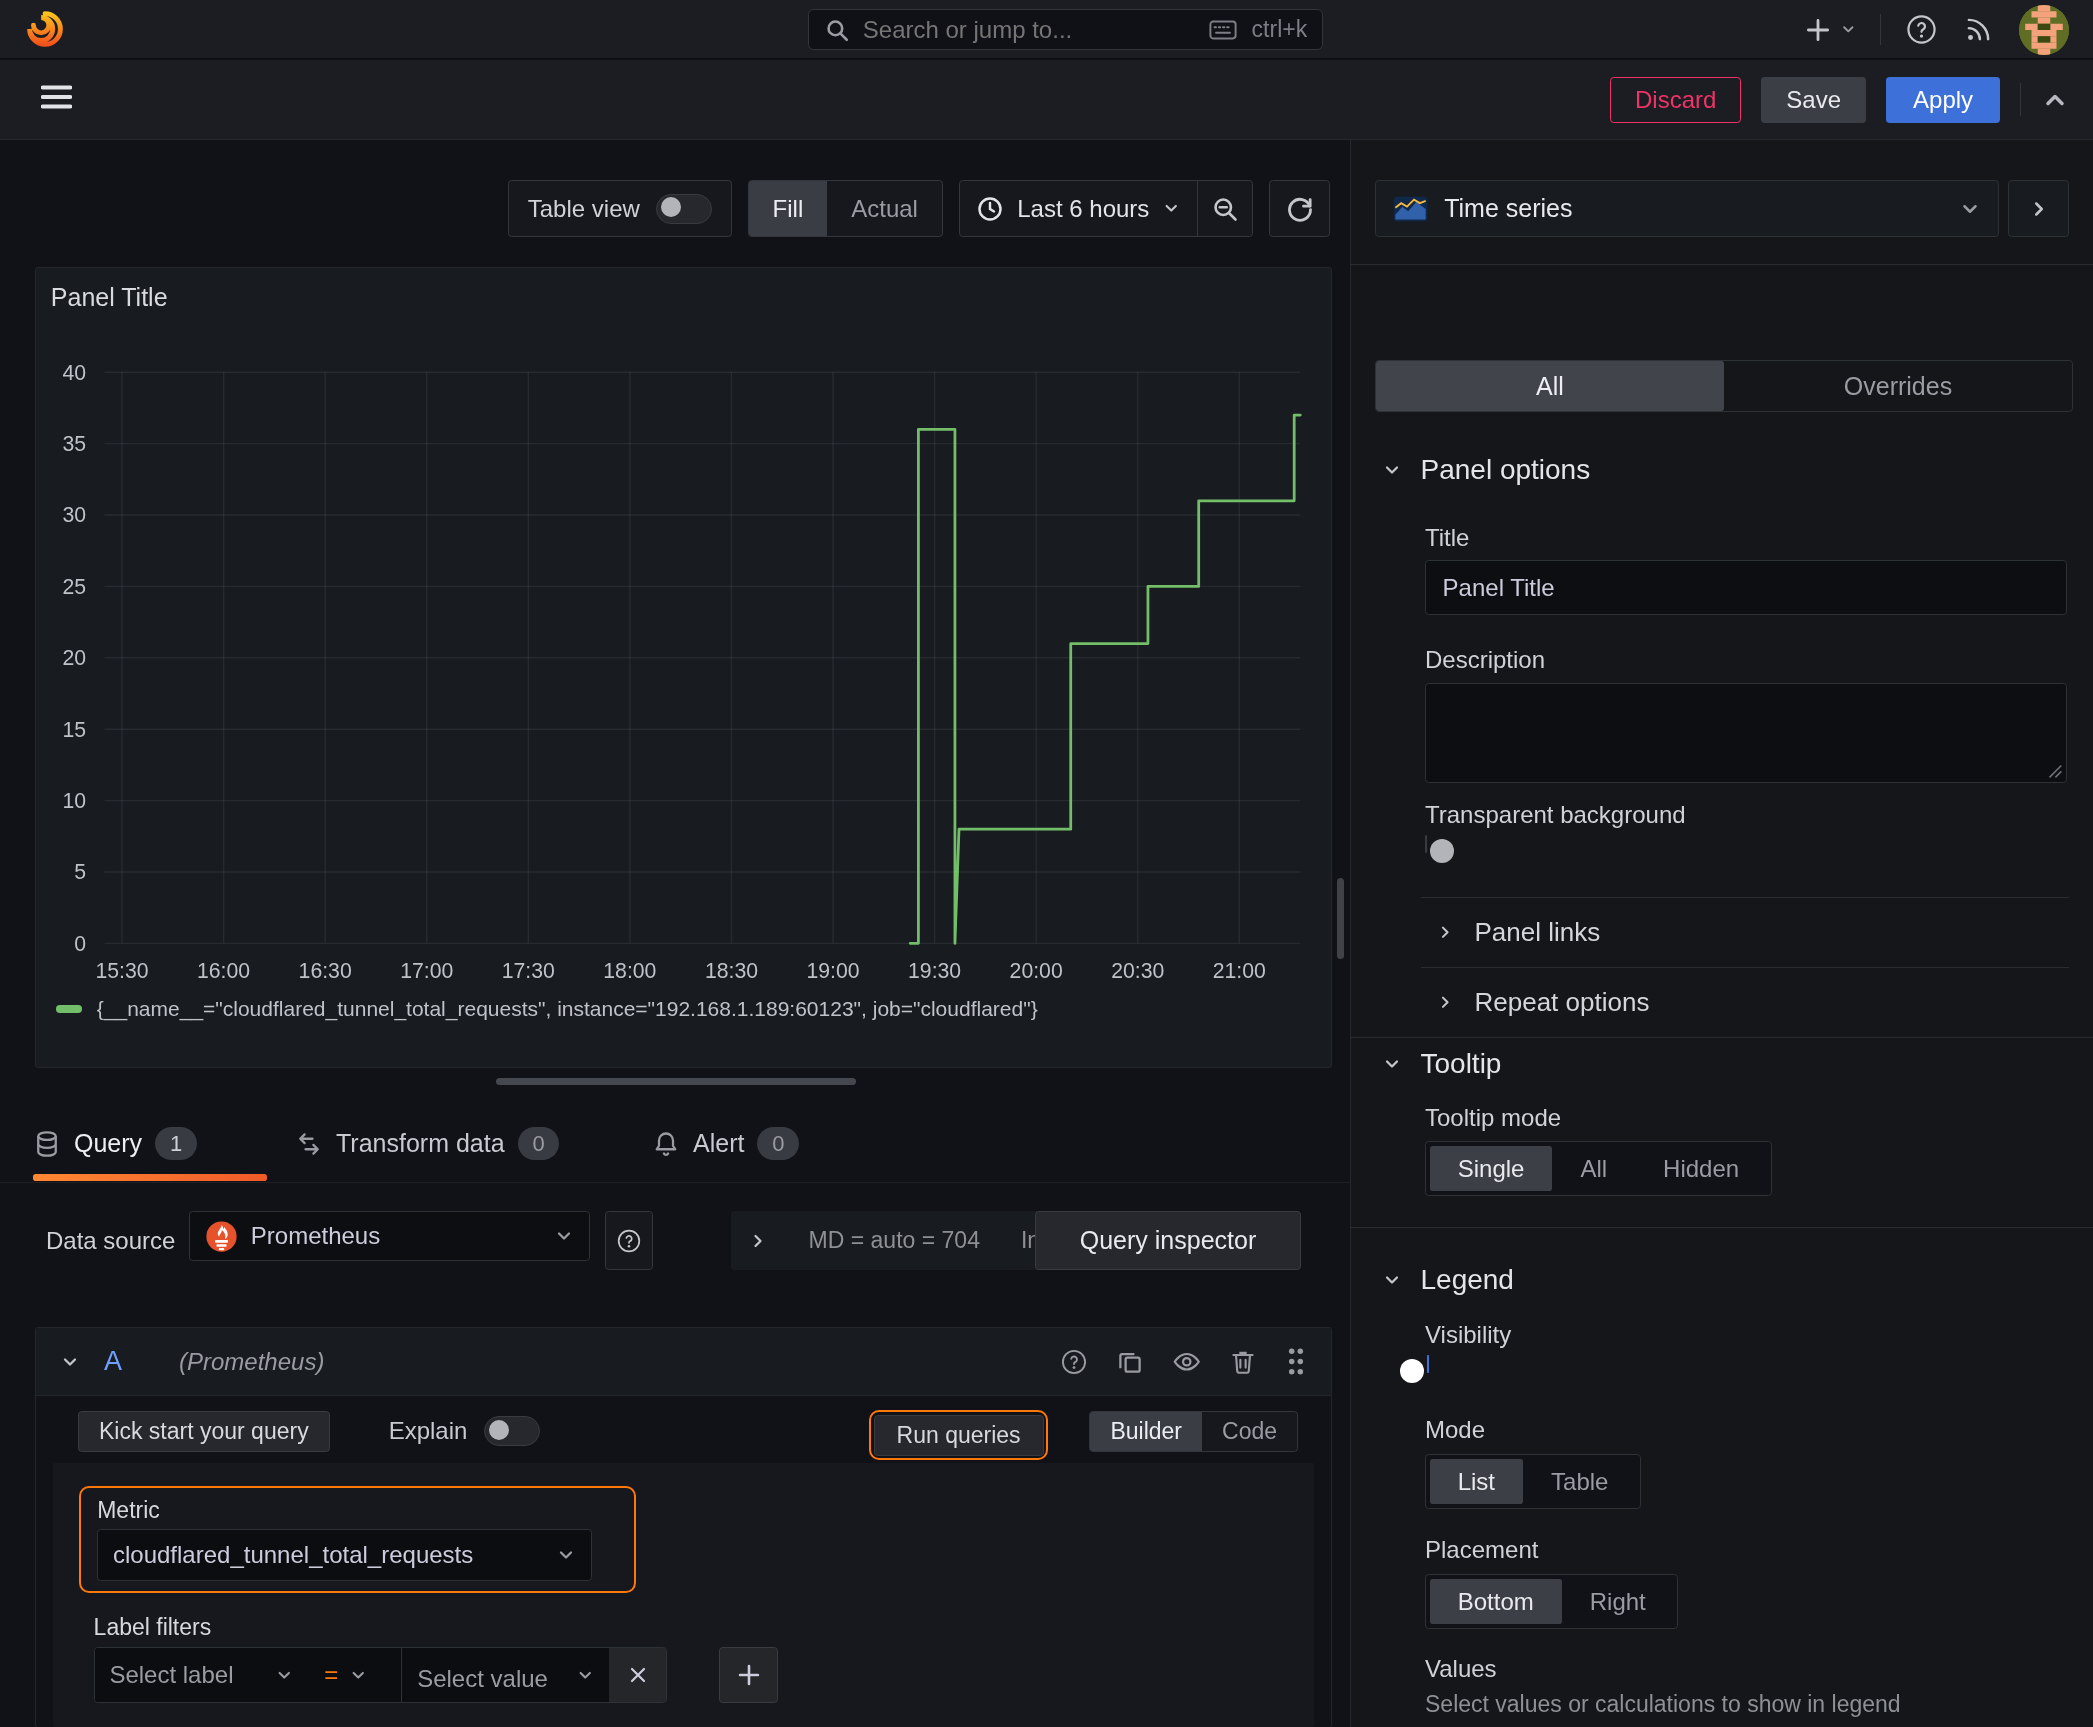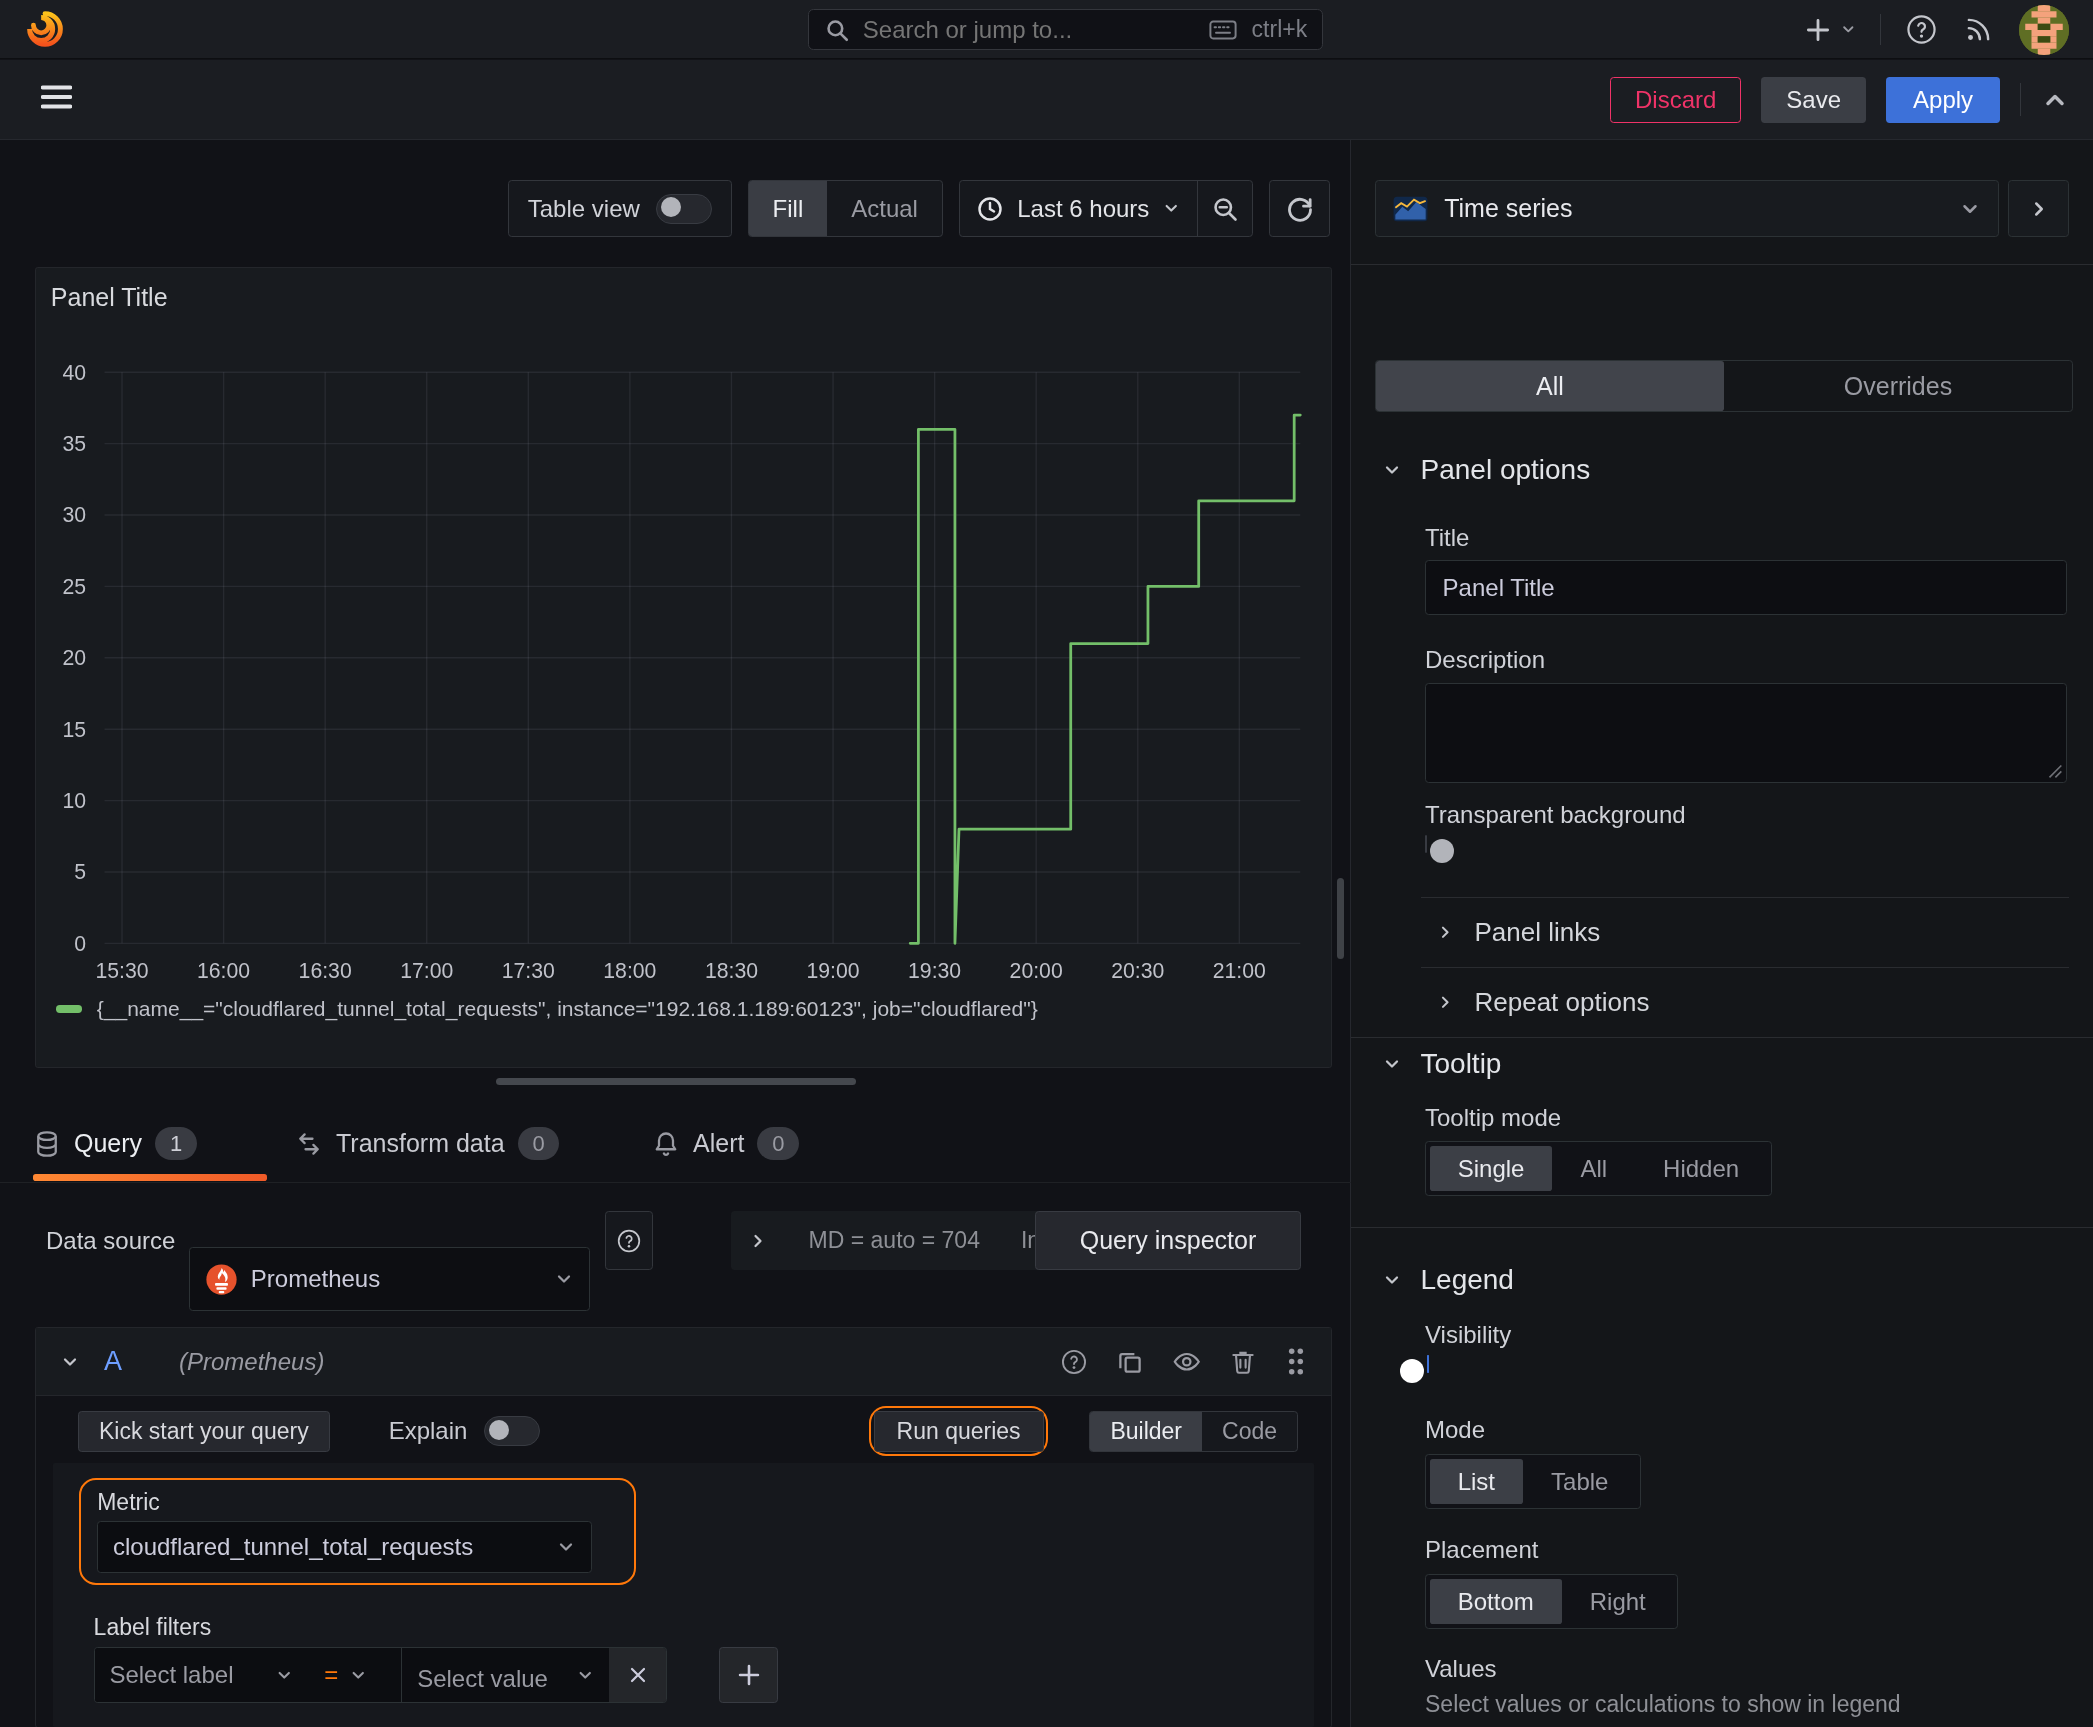--- a/index.html
+++ b/index.html
@@ -36,21 +36,21 @@
   .hdr{font-size:28px;color:#e3e5e9;font-weight:500;display:flex;align-items:center;gap:18.5px;}
   .divider{height:0.9px;background:rgba(204,204,220,0.12);}
   .badge{background:#393b42;border-radius:16.6px;padding:3.7px 14.8px;font-size:22px;color:#cfd0d7;}
   .icongray{color:#9a9ba3;}
   #panelcard{left:35px;top:127px;width:1297px;height:801px;background:#181b1f;border:0.9px solid #24262b;border-radius:2.8px;}
   #chartsvg{position:absolute;left:0;top:0;font-family:inherit;}
   .legendrow{position:absolute;left:20px;top:729px;display:flex;align-items:center;gap:14.8px;}
   .swatch{width:26px;height:7.4px;border-radius:3.7px;}
   .qtab{position:absolute;display:flex;align-items:center;gap:13px;height:79px;}
   .qtab .tl{font-size:25px;color:#c9cad1;}
-  .orangebox{border:2.8px solid #ff780a;border-radius:17px;}
+  .orangebox{border:2.8px solid #ff780a;border-radius:10px;margin-top:8px;}
   .ibtn{display:flex;align-items:center;justify-content:center;color:#9a9ba3;}
 </style>
 </head>
 <body>
 
 <div id="app">
 
   <header id="topbar" class="abs">
     <div class="abs row" style="left:24px;top:7.4px;width:44px;height:44px;">
       <svg width="42" height="42" viewBox="0 0 24 24">
@@ -263,21 +263,21 @@
             <path d="M8 2a4 4 0 0 0-4 4v3l-1.3 2h10.6L12 9V6a4 4 0 0 0-4-4z" fill="none" stroke="currentColor" stroke-width="1.3" stroke-linejoin="round"></path>
             <path d="M6.8 13.4a1.3 1.3 0 0 0 2.4 0" fill="none" stroke="currentColor" stroke-width="1.3" stroke-linecap="round"></path>
           </svg>
           <span class="tl">Alert</span>
           <span class="badge" style="color:#9a9ba3;">0</span>
         </div>
       </div>
 
       <div class="abs" style="left:0;top:1071px;width:1351px;height:59px;">
         <span class="abs row lbl" style="left:46px;top:0;height:59px;">Data source</span>
-        <div class="abs select" style="left:189px;top:0;width:401px;height:64px;margin-top:36px;">
+        <div class="abs select" style="left:189px;top:0;width:401px;height:50px;">
           <svg width="33" height="33" viewBox="0 0 24 24">
             <circle cx="12" cy="12" r="11" fill="#e6522c"></circle>
             <path d="M12 3.6c.3 2-2.7 3.8-2.7 6.3 0 1.4 1 2.4 1.2 2.2-.5-1.7 1.8-2.4 1.7-4.9 1.7 1.5 2.8 3.2 2.6 4.9-.1.9-.4 1.6-.3 1.6.9 0 2-1.8 2-3.4 0-2.6-1.7-3.7-2.4-5.2-.4 1.3-1.1 1.7-1.1 1.7.5-1.7-.4-2.5-1-3.2z" fill="#fff"></path>
             <rect x="7.3" y="14.6" width="9.4" height="2" rx="0.6" fill="#fff"></rect>
             <rect x="8.3" y="17.6" width="7.4" height="1.9" rx="0.6" fill="#fff"></rect>
             <rect x="10" y="20.4" width="4" height="1.6" rx="0.6" fill="#fff"></rect>
           </svg>
           <span>Prometheus</span>
           <svg class="cv" width="20" height="20" viewBox="0 0 16 16">
               <path d="M4 6l4 4 4-4" fill="none" stroke="currentColor" stroke-width="1.8" stroke-linecap="round" stroke-linejoin="round"></path>

